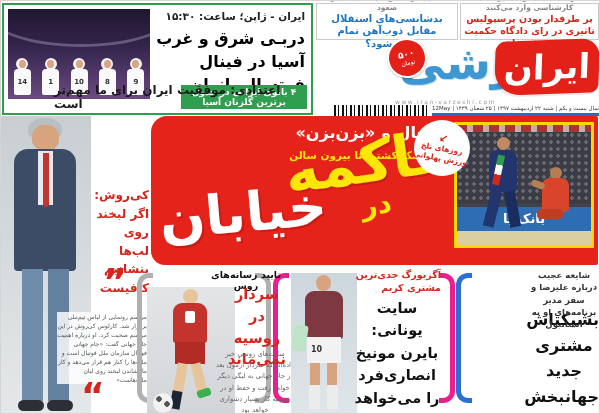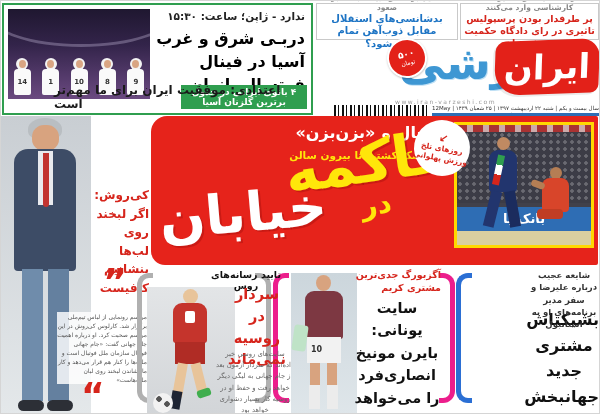--- a/index.html
+++ b/index.html
@@ -184,21 +184,21 @@
             <span class="body">1</span>
           </div>
         <div class="fp">
             <span class="hijab">
               <span class="face"></span>
             </span>
             <span class="body">14</span>
           </div>
       </div>
     </div>
-    <div class="abs futsal-kicker">ندارد - ژاپن؛ ساعت: ۱۵:۳۰</div>
+    <div class="abs futsal-kicker">ایران - ژاپن؛ ساعت: ۱۵:۳۰</div>
     <div class="abs futsal-headline">دربـی شرق و غرب آسیا در فینال فوتسال بانوان</div>
     <div class="abs futsal-highlight">۴ بانوی ایرانی در جدول برترین گلزنان آسیا</div>
     <div class="abs futsal-subline">اعتدادی: موفقیت ایران برای ما مهم‌تر است</div>
   </div>
 
   <div class="abs top-box box-blue">
     <div class="kicker">سه دلیل برای خوشبینی آبی‌ها برای صعود</div>
     <div class="hl">بدشانسی‌های استقلال مقابل ذوب‌آهن تمام می‌شود؟</div>
   </div>
   <div class="abs top-box box-red">

